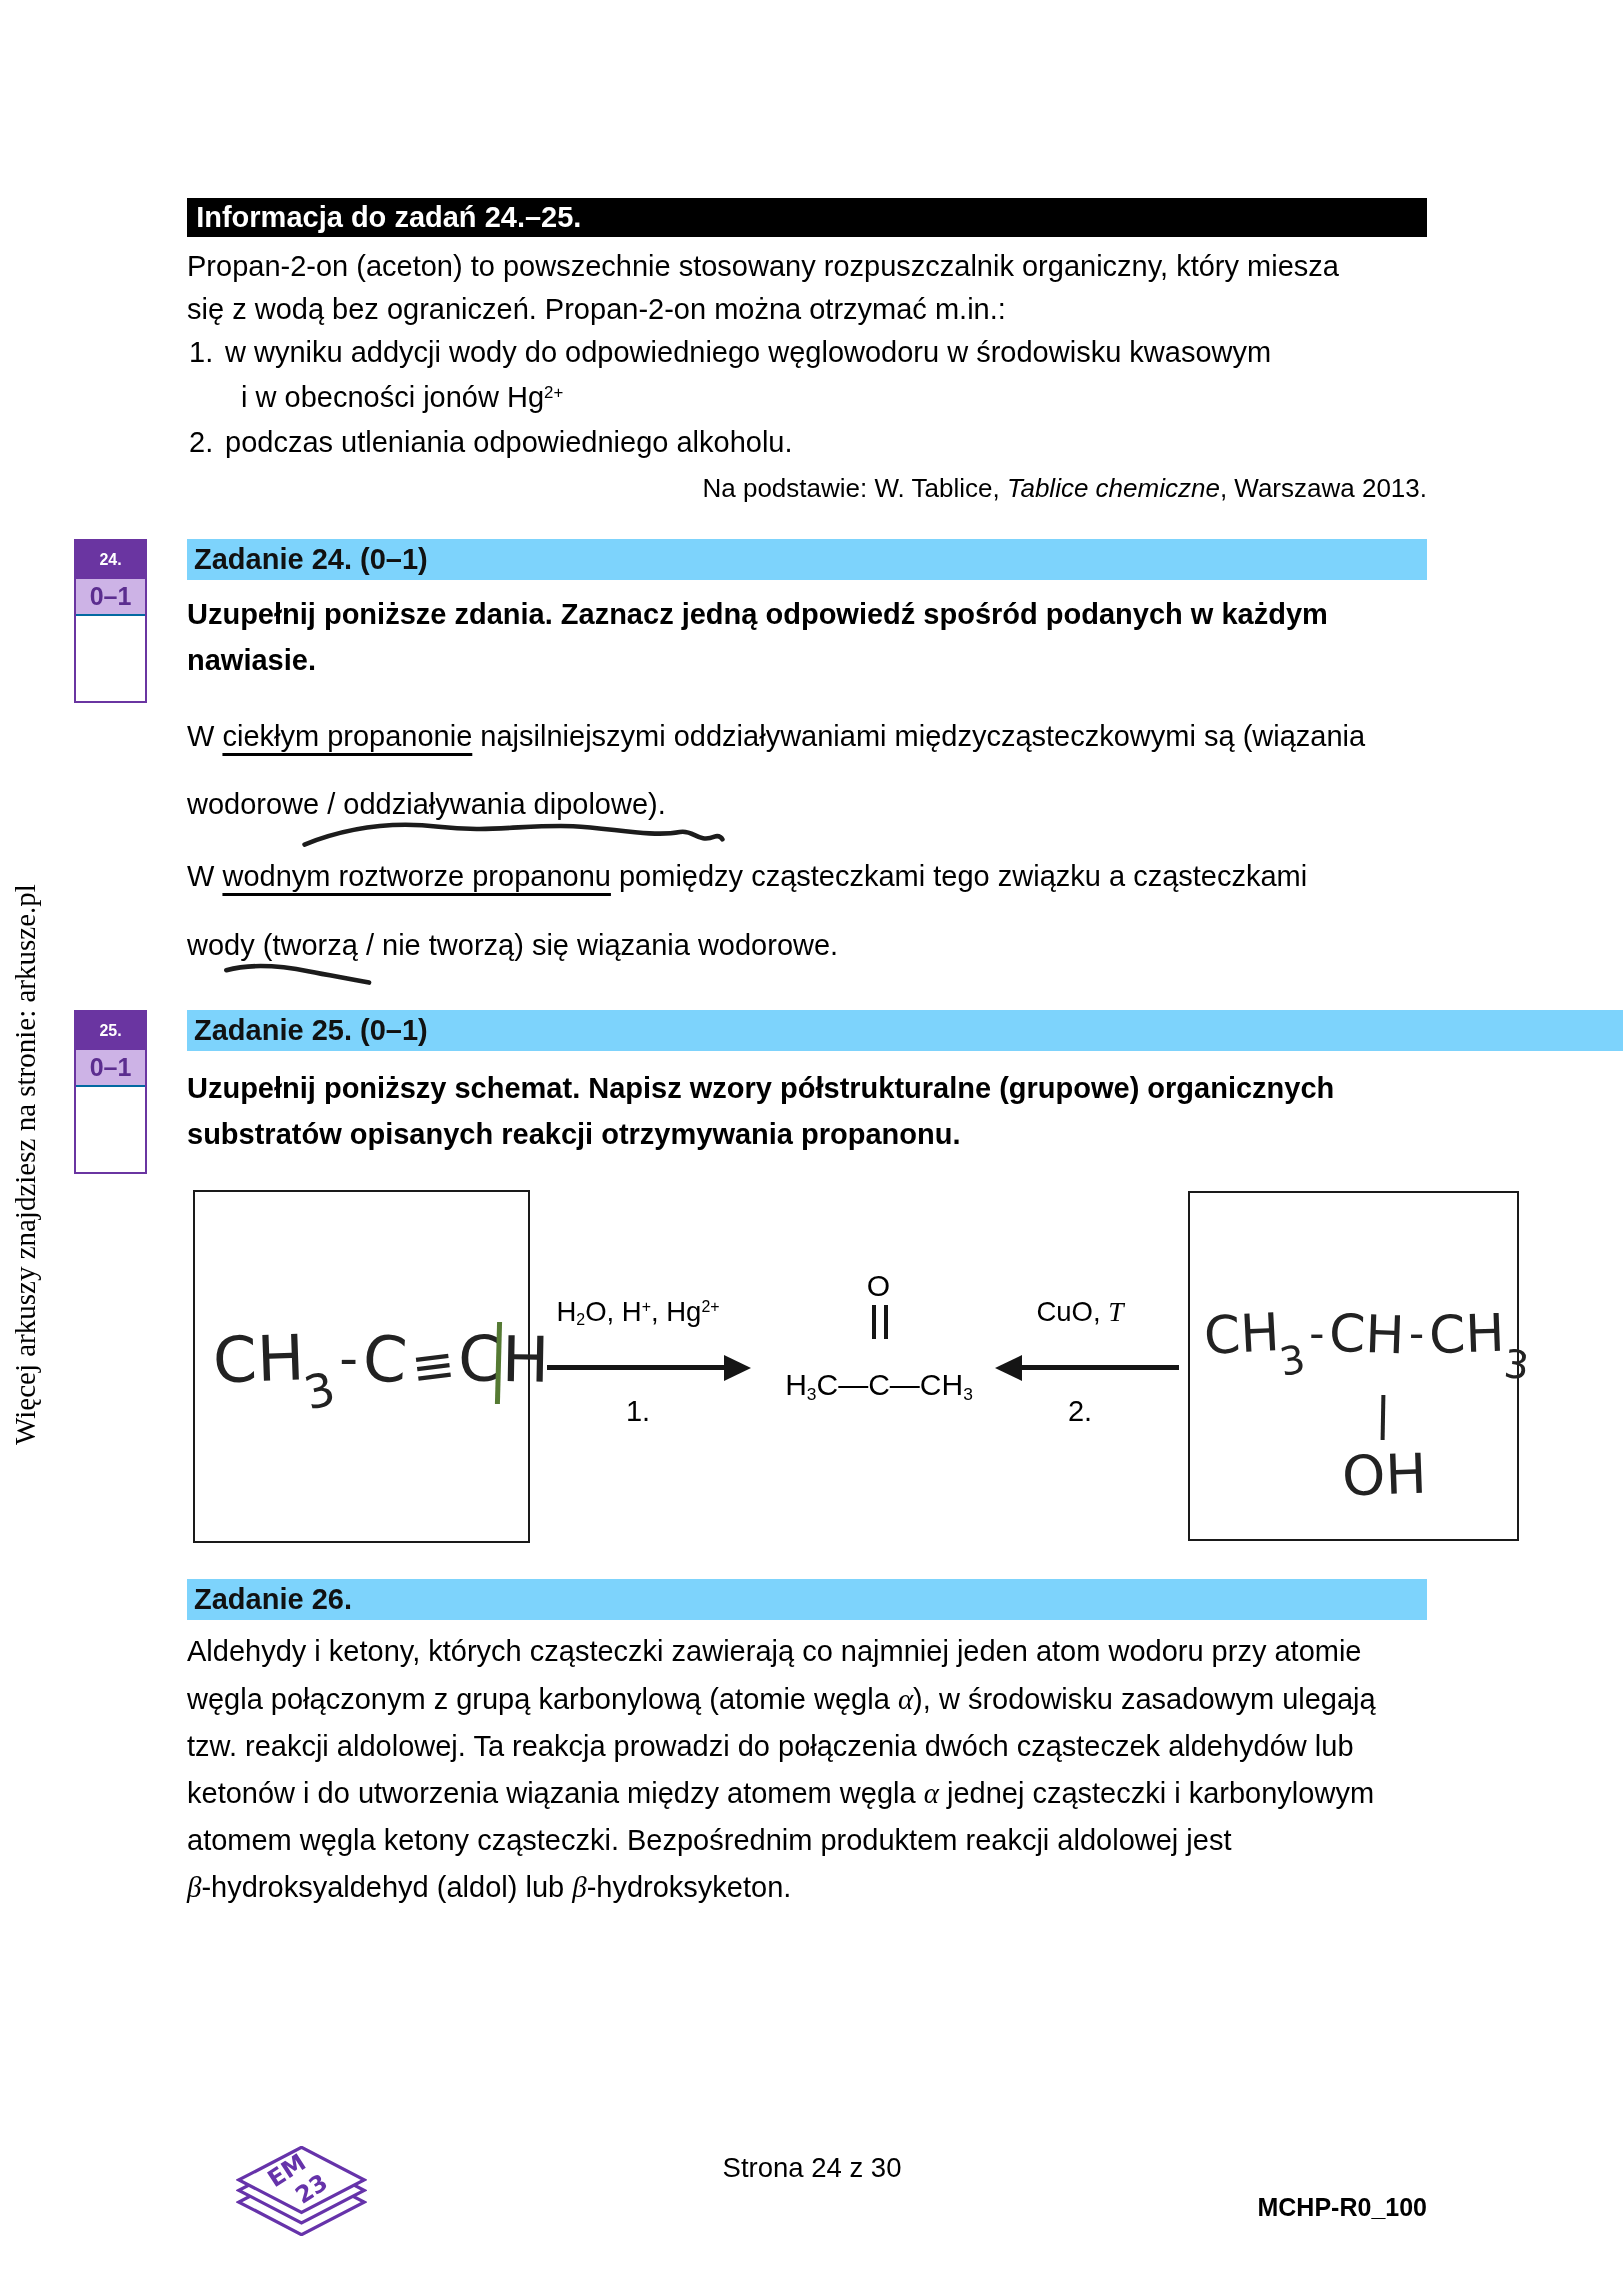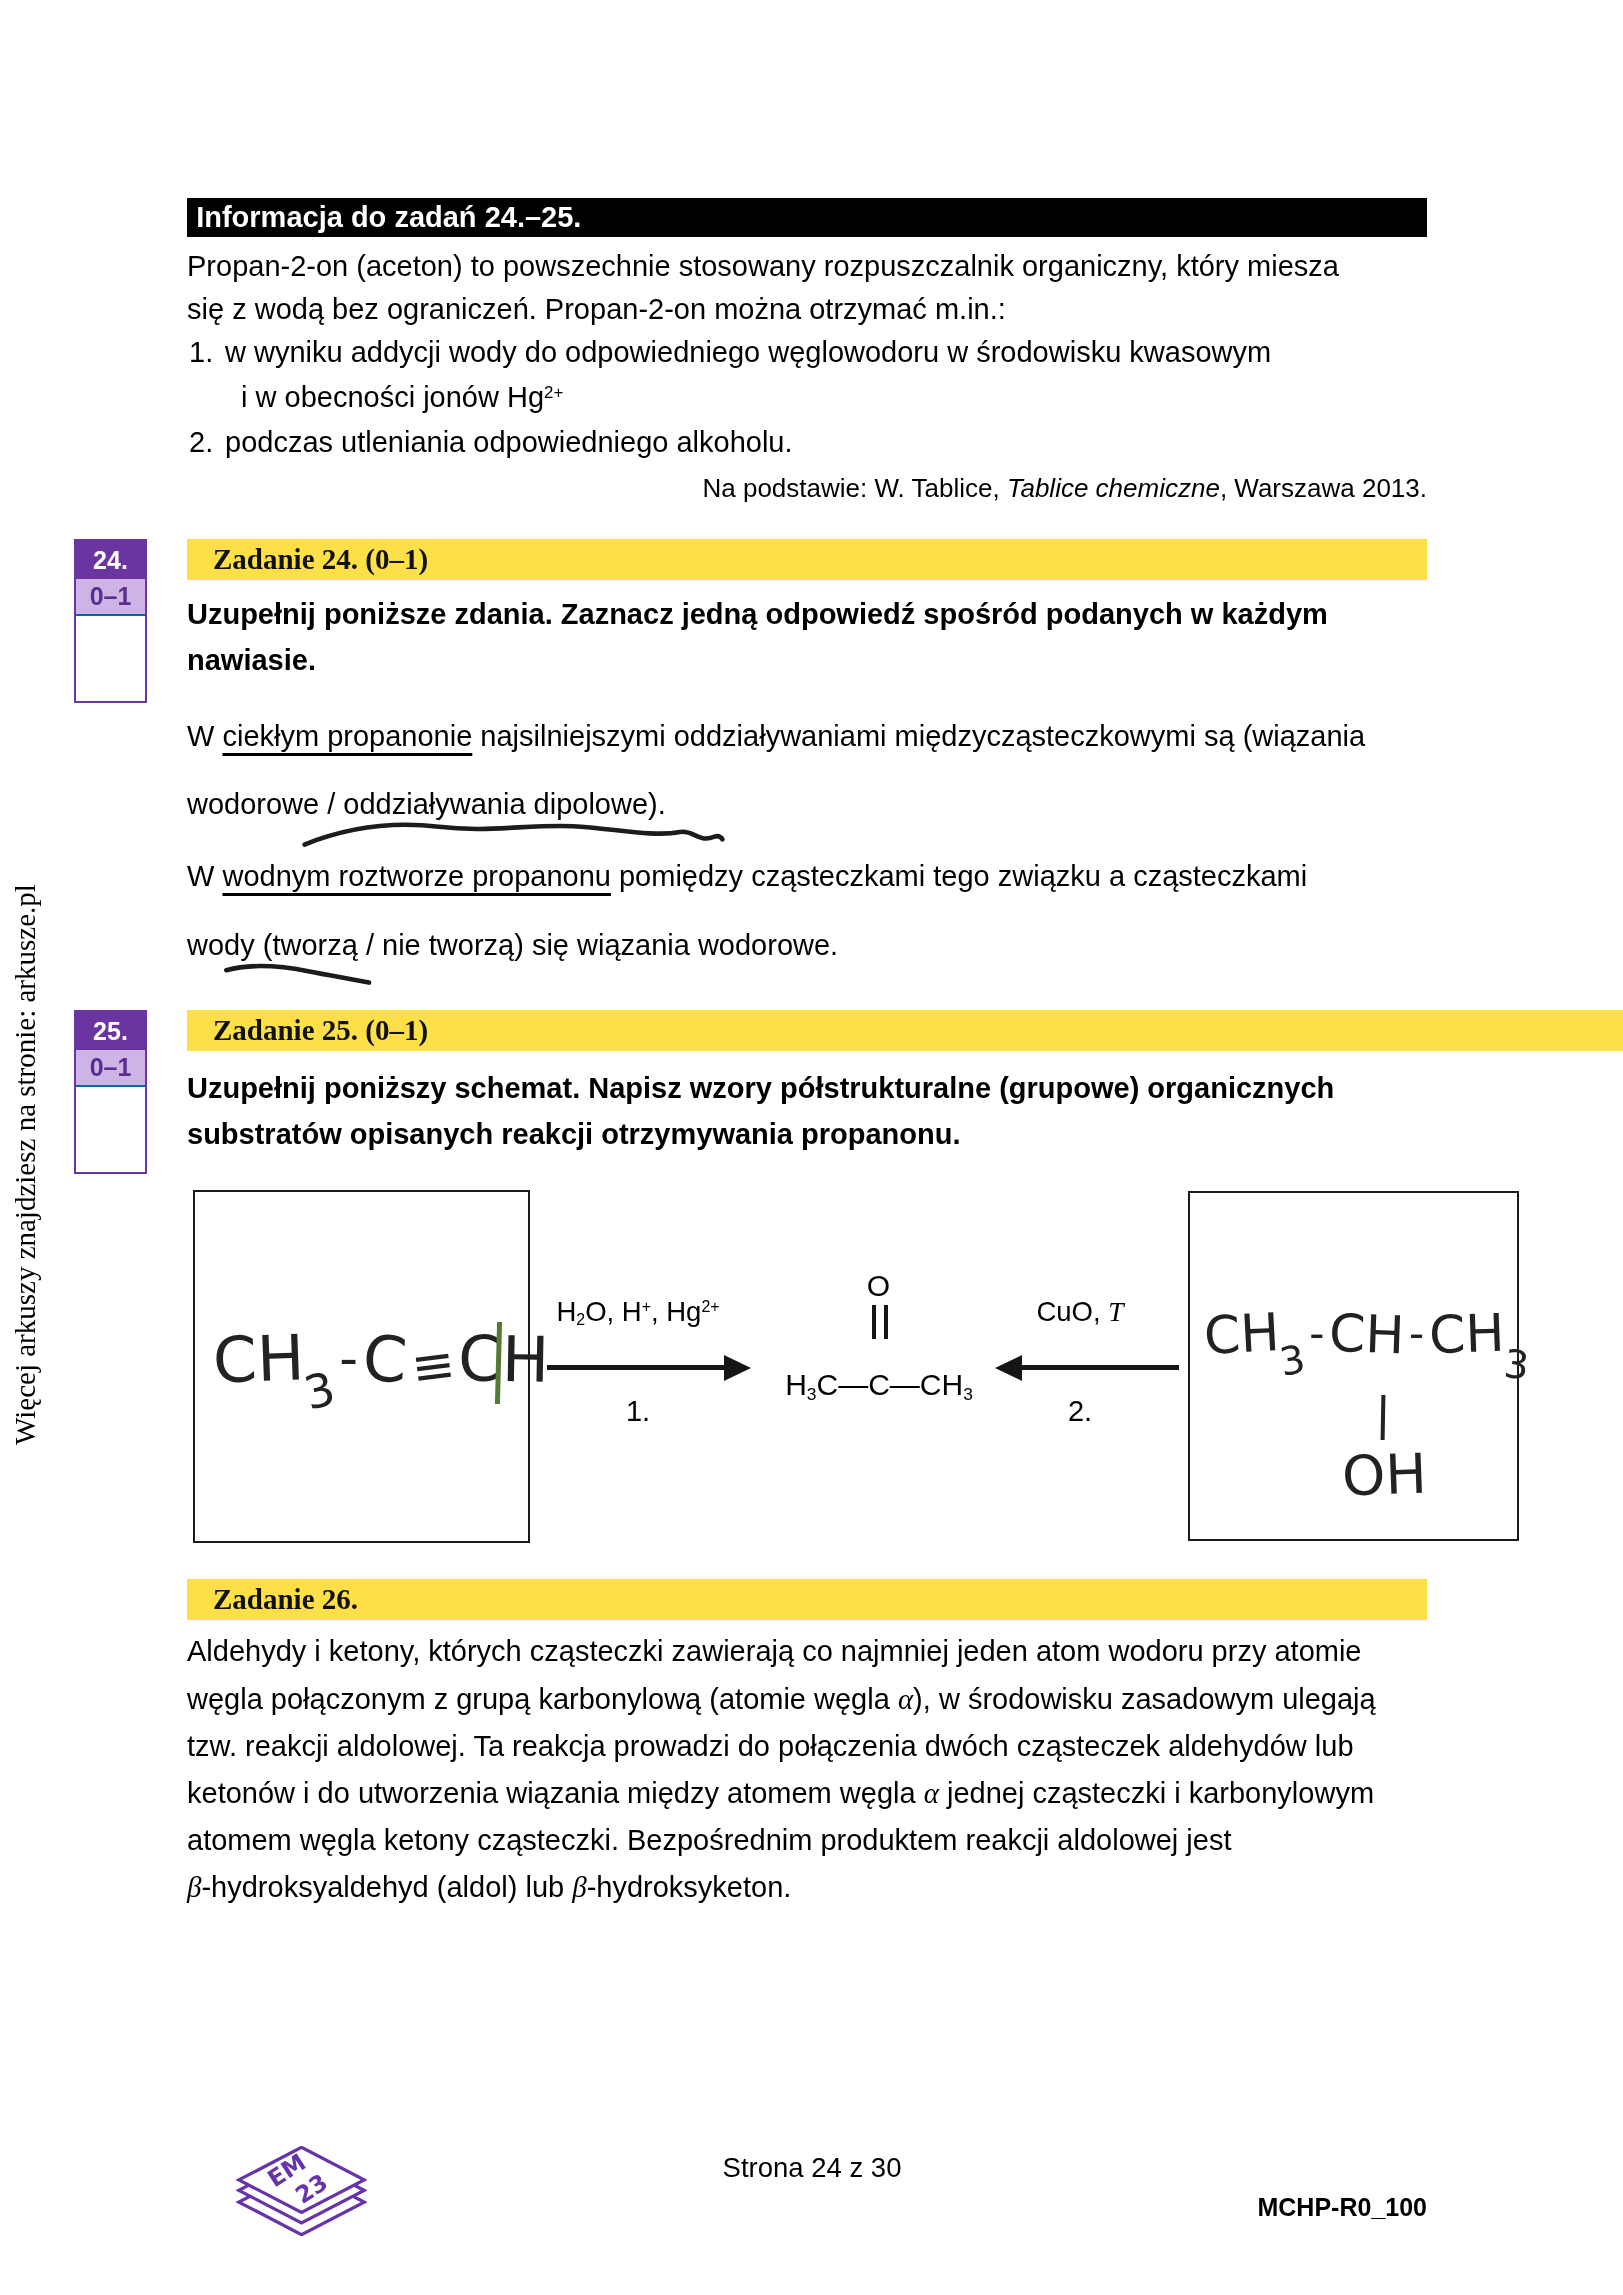--- a/index.html
+++ b/index.html
@@ -2,23 +2,23 @@
 <html style="font-size:10.5px"><head>
 <meta charset="utf-8">
 <style>
   html,body{margin:0;padding:0;background:#e8e8e8;}
   .page{position:relative;width:1623px;height:2295px;background:#ffffff;overflow:hidden;
         font-family:"Liberation Sans",sans-serif;color:#000;}
   .abs{position:absolute;}
   .t{font-size:29px;line-height:35px;white-space:nowrap;}
   .b{font-weight:bold;}
   .bar{background:#000;color:#fff;font-size:29px;font-weight:bold;line-height:39px;padding-left:9.2px;box-sizing:border-box;}
-  .strip{background:#fde047;font-size:29px;font-weight:bold;line-height:41px;padding-left:26px;box-sizing:border-box;color:#111;font-family:Liberation Serif, serif;}
+  .strip{background:#7dd3fc;font-size:29px;font-weight:bold;line-height:41px;padding-left:7px;box-sizing:border-box;color:#111;}
   .marker{width:73px;border:2px solid #6a35a1;box-sizing:border-box;background:#fff;}
-  .marker .mnum{background:#6a35a1;color:#fff;font-size:25px;font-weight:bold;text-align:center;line-height:38px;height:38px;}
+  .marker .mnum{background:#6a35a1;color:#fff;font-size:16px;font-weight:bold;text-align:center;line-height:38px;height:38px;}
   .marker .mpts{background:#cdb3e6;color:#5b2d8f;font-size:25px;font-weight:bold;text-align:center;line-height:35px;height:35px;border-bottom:2px solid #0369a1;}
   .marker .mblank{height:85px;background:#fff;}
   .us{text-decoration:underline;text-decoration-thickness:2.6px;text-underline-offset:6.5px;}
   .it{font-style:italic;}
   .serif{font-family:"Liberation Serif",serif;}
   .greek{font-family:"Liberation Serif",serif;font-style:italic;}
   .sup{font-size:58%;position:relative;top:-0.55em;}
   .subb{font-size:58%;position:relative;top:0.28em;}
   .src{font-size:26px;text-align:right;white-space:nowrap;}
   .chembox{border:2px solid #1a1a1a;background:#fff;box-sizing:border-box;overflow:visible;}

